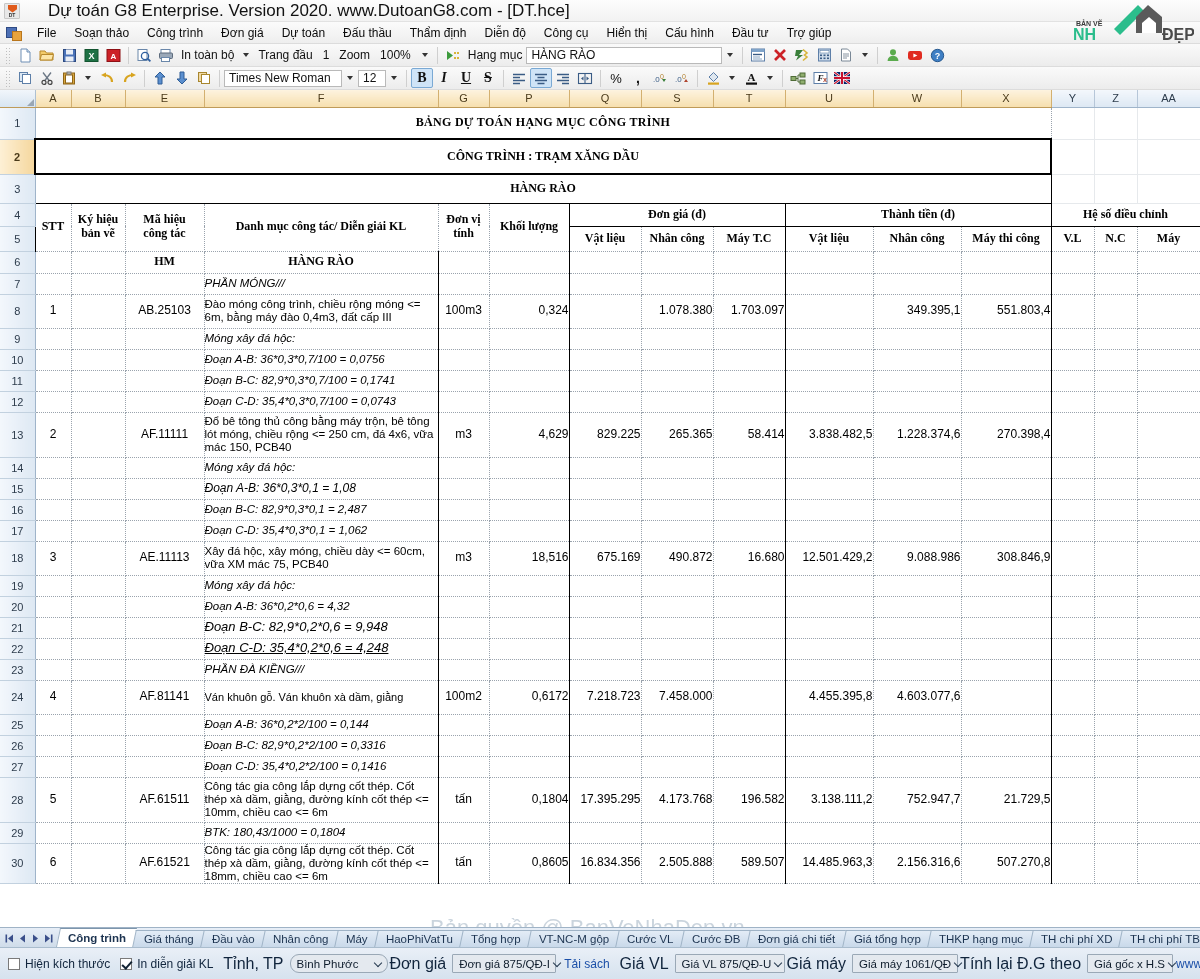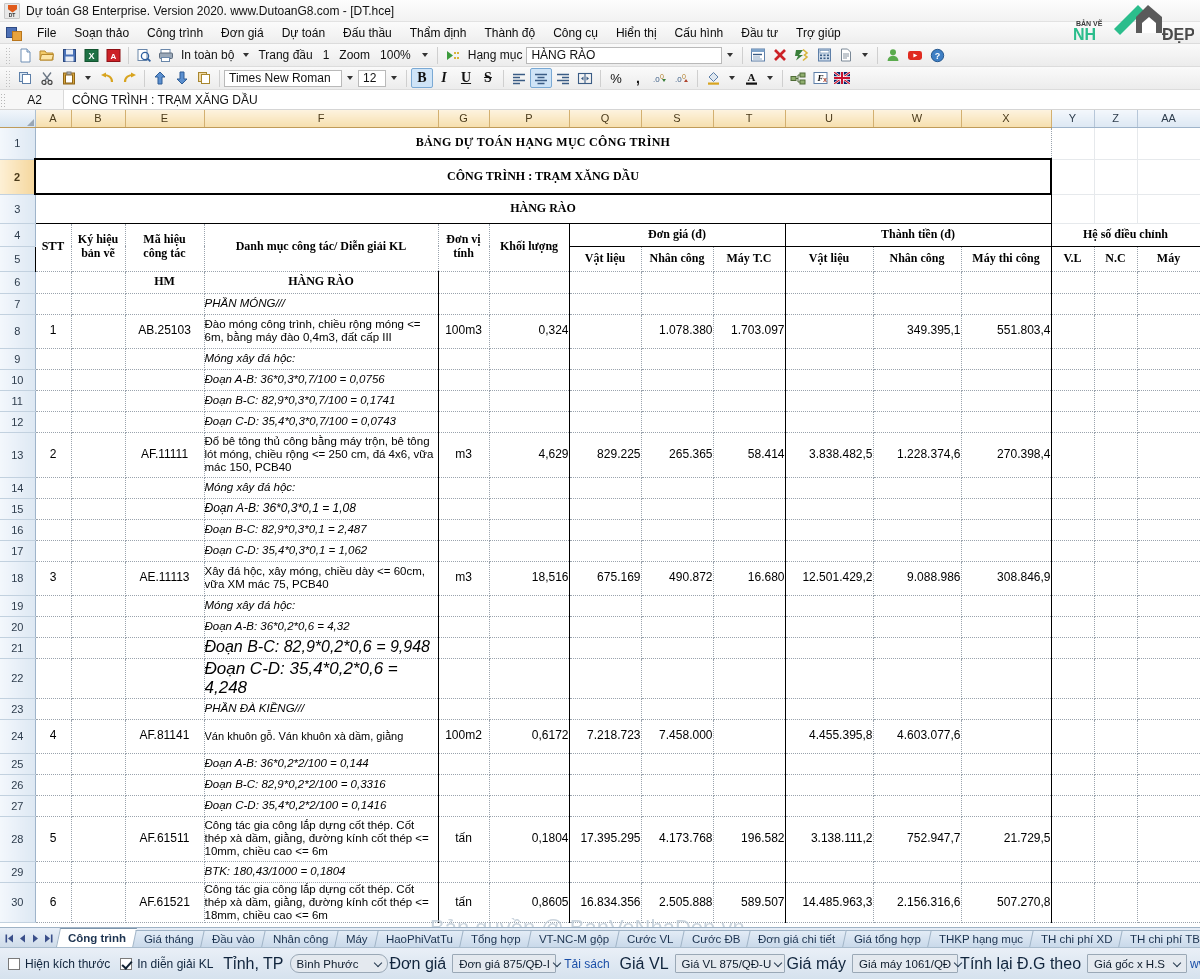--- a/index.html
+++ b/index.html
@@ -25,21 +25,21 @@
     width:16px;height:16px;margin-right:6px;position:relative;flex:0 0 auto;
     background:#e8e8e8; border:1px solid #c7c7c7; border-radius:1px;
     display:flex;align-items:flex-end;justify-content:center;
     font-size:5px;color:#333;font-weight:bold;line-height:5px;
   }
   .app-icon::before{
     content:""; position:absolute; top:1px; left:3px; width:9px;height:8px;
     background:#e05a1b;
     clip-path: polygon(0 0,100% 0,100% 60%,50% 100%,0 60%);
   }
-  .titlebar .title { font-size:12px; color:#111; white-space:nowrap; }
+  .titlebar .title { font-size:17px; color:#111; white-space:nowrap;margin-left:22px; }
 
   
   .logo {
     position:absolute; right:6px; top:-2px; width:126px; height:46px;
     display:flex; align-items:center; justify-content:flex-end; overflow:hidden;
   }
   .logo svg { display:block; }
 
   
   .menubar {
@@ -244,21 +244,21 @@
 
   <div class="menubar">
     <div class="menu-sysicon"></div>
     <div class="menu-item">File</div>
     <div class="menu-item">Soạn thảo</div>
     <div class="menu-item">Công trình</div>
     <div class="menu-item">Đơn giá</div>
     <div class="menu-item">Dự toán</div>
     <div class="menu-item">Đấu thầu</div>
     <div class="menu-item">Thẩm định</div>
-    <div class="menu-item">Thành độ</div>
+    <div class="menu-item">Diễn độ</div>
     <div class="menu-item">Công cụ</div>
     <div class="menu-item">Hiển thị</div>
     <div class="menu-item">Cấu hình</div>
     <div class="menu-item">Đầu tư</div>
     <div class="menu-item">Trợ giúp</div>
   </div>
 
   <div class="toolbar">
     <div class="grip"></div>
 
@@ -591,25 +591,20 @@
       <svg class="ic" width="16" height="12" viewBox="0 0 16 12">
           <rect width="16" height="12" fill="#012169"></rect>
           <path d="M0 0 L16 12 M16 0 L0 12" stroke="#fff" stroke-width="2.4"></path>
           <path d="M0 0 L16 12 M16 0 L0 12" stroke="#C8102E" stroke-width="1.2"></path>
           <path d="M8 0 V12 M0 6 H16" stroke="#fff" stroke-width="3.6"></path>
           <path d="M8 0 V12 M0 6 H16" stroke="#C8102E" stroke-width="2"></path>
         </svg>
     </div>
   </div>
 
-  <div class="formulabar">
-    <div class="fx-sep"></div>
-    <div class="cellref">A2</div>
-    <div class="formula-input">CÔNG TRÌNH : TRẠM XĂNG DẦU</div>
-  </div>
 
   <div class="sheet-wrap">
     <table class="grid">
       <colgroup>
         <col style="width:35px">
         <col style="width:36px">
           <col style="width:54px">
           <col style="width:79px">
           <col style="width:234px">
         <col style="width:51px">
@@ -967,39 +962,39 @@
             <td class="cell rgt"></td>
             <td class="cell rgt t-solid-l"></td>
             <td class="cell rgt"></td>
             <td class="cell rgt t-solid-r"></td>
           </tr>
           <tr style="height: 21px;">
             <td class="rowhead">21</td>
             <td class="cell ctr t-solid-l"></td>
             <td class="cell ctr"></td>
             <td class="cell ctr"></td>
-            <td class="cell ital navy t-solid-r" style="font-size: 16px; margin-left: 44px;">Đoạn B-C: 82,9*0,2*0,6 = 9,948</td>
+            <td class="cell ital navy t-solid-r" style="font-size: 13px; margin-left: 44px;">Đoạn B-C: 82,9*0,2*0,6 = 9,948</td>
             <td class="cell ctr"></td>
             <td class="cell rgt"></td>
             <td class="cell rgt t-solid-l"></td>
             <td class="cell rgt"></td>
             <td class="cell rgt"></td>
             <td class="cell rgt t-solid-l"></td>
             <td class="cell rgt"></td>
             <td class="cell rgt"></td>
             <td class="cell rgt t-solid-l"></td>
             <td class="cell rgt"></td>
             <td class="cell rgt t-solid-r"></td>
           </tr>
           <tr style="height: 21px;">
             <td class="rowhead">22</td>
             <td class="cell ctr t-solid-l"></td>
             <td class="cell ctr"></td>
             <td class="cell ctr"></td>
-            <td class="cell ital navy t-solid-r" style="font-size: 17px;">Đoạn C-D: 35,4*0,2*0,6 = 4,248</td>
+            <td class="cell ital navy t-solid-r" style="font-size: 13px; text-decoration: underline;">Đoạn C-D: 35,4*0,2*0,6 = 4,248</td>
             <td class="cell ctr"></td>
             <td class="cell rgt"></td>
             <td class="cell rgt t-solid-l"></td>
             <td class="cell rgt"></td>
             <td class="cell rgt"></td>
             <td class="cell rgt t-solid-l"></td>
             <td class="cell rgt"></td>
             <td class="cell rgt"></td>
             <td class="cell rgt t-solid-l"></td>
             <td class="cell rgt"></td>
@@ -1261,21 +1256,21 @@
       <span class="chev"></span>
     </div>
 
     <div class="sb-label">Giá máy</div>
     <div class="sb-select" style="width:106px;">
       <span>Giá máy 1061/QĐ</span>
       <span class="chev"></span>
     </div>
 
     <div class="sb-label">Tính lại Đ.G theo</div>
-    <div class="sb-select" style="width:100px;">
+    <div class="sb-select" style="width:86px;">
       <span>Giá gốc x H.S</span>
       <span class="chev"></span>
     </div>
 
     <div class="sb-link2">www.DutoanG8.com</div>
   </div>
 
 </div>
 
 </body></html>

